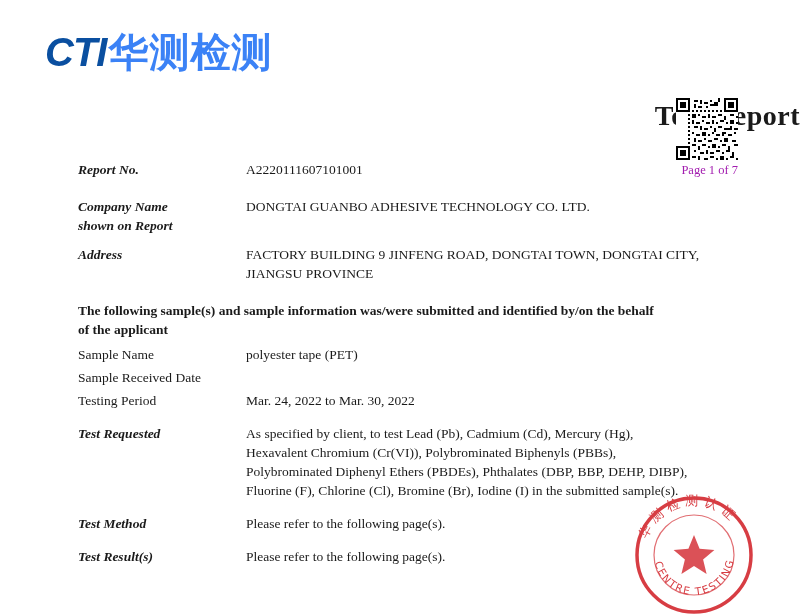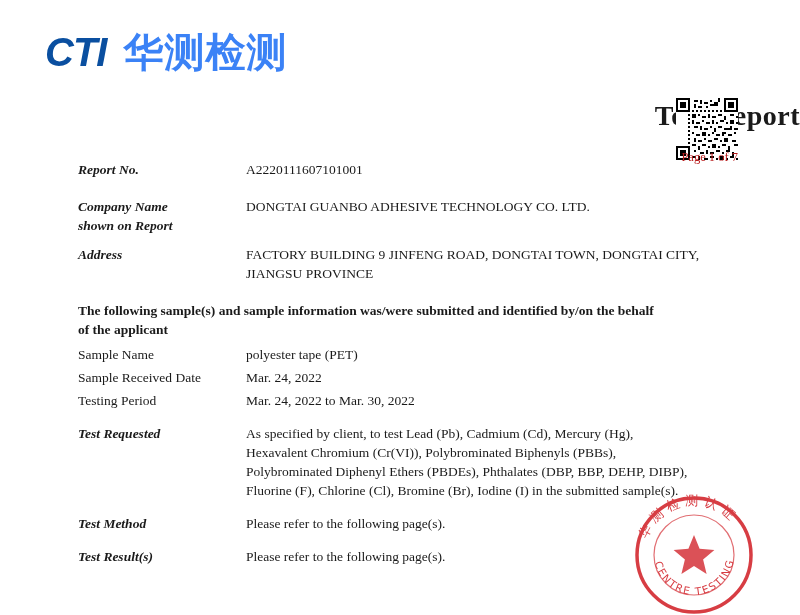--- a/index.html
+++ b/index.html
@@ -16,21 +16,21 @@
     position: relative;
   }
 
   
   .logo-block {
     position: absolute;
     left: 45px;
     top: 32px;
     display: flex;
     align-items: center;
-    gap: 17px;
+    gap: 2px;
   }
   .logo-cti {
     font-family: "Liberation Sans", sans-serif;
     font-weight: bold;
     font-style: italic;
     font-size: 40px;
     letter-spacing: -1px;
     color: #0a4fa0;
     line-height: 1;
   }
@@ -62,24 +62,24 @@
     right: 62px;
     top: 98px;
     width: 62px;
     height: 62px;
   }
   .qr-box svg { display: block; }
 
   .page-of {
     position: absolute;
     right: 62px;
-    top: 150px;
+    top: 163px;
     font-size: 12.5px;
     font-family: "Liberation Serif", serif;
-    color: #b91c1c;
+    color: #a21caf;
   }
 
   
   .doc-body {
     position: absolute;
     left: 78px;
     top: 160px;
     width: 660px;
   }
   .row {
@@ -295,21 +295,20 @@
 
   <div class="spacer-6"></div>
 
   <div class="row">
     <div class="lbl">Sample Name</div>
     <div class="val">polyester tape (PET)</div>
   </div>
 
   <div class="row">
     <div class="lbl">Sample Received Date</div>
-    <div class="val">Mar. 24, 2022</div>
   </div>
 
   <div class="row">
     <div class="lbl">Testing Period</div>
     <div class="val">Mar. 24, 2022 to Mar. 30, 2022</div>
   </div>
 
   <div class="spacer-10"></div>
 
   <div class="row">

